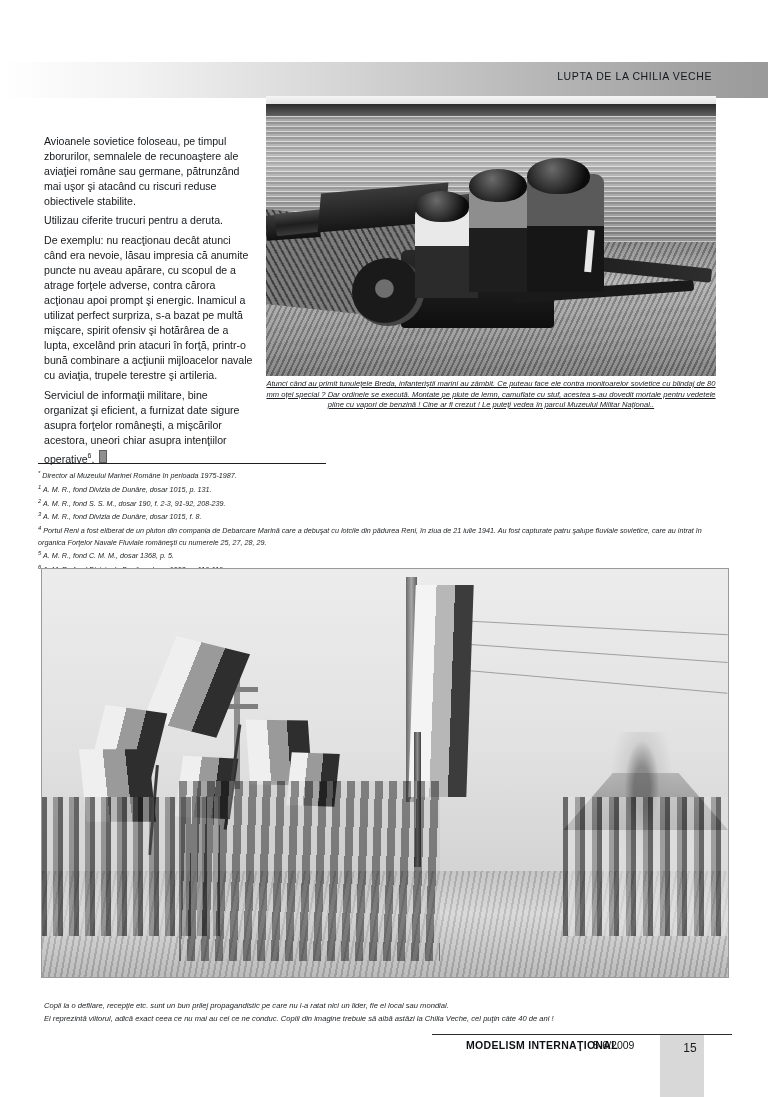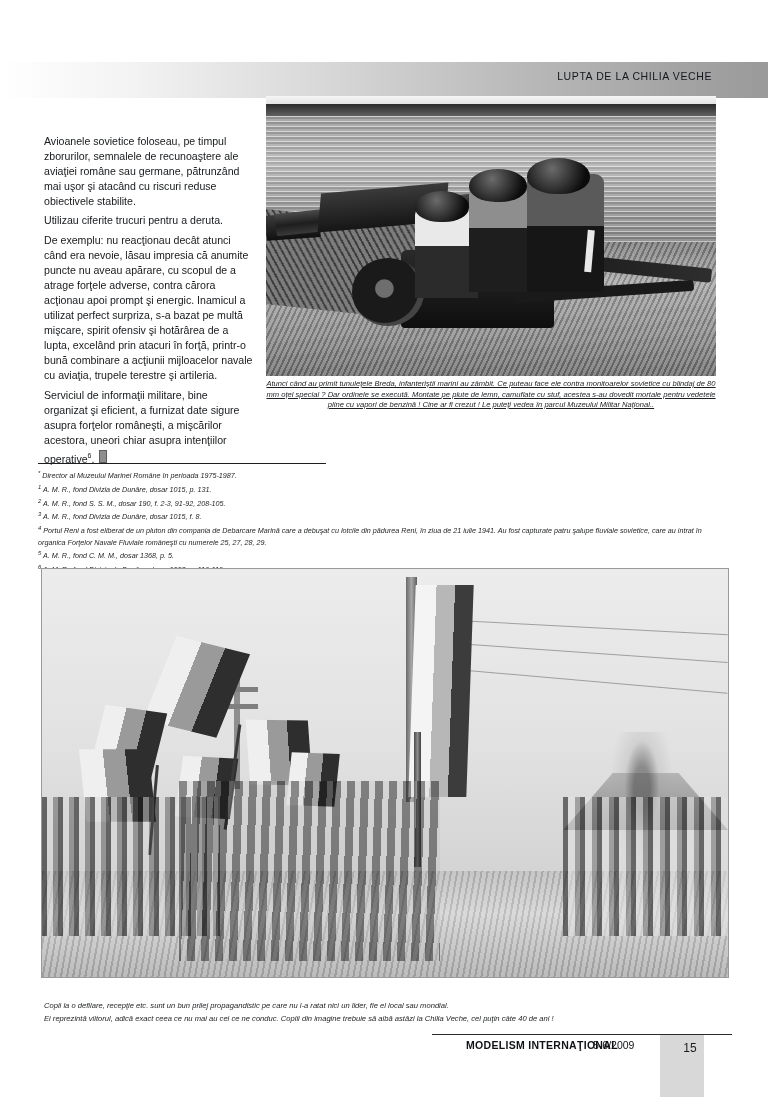--- a/index.html
+++ b/index.html
@@ -402,21 +402,21 @@
     <p>De exemplu: nu reacţionau decât atunci când era nevoie, lăsau impresia că anumite puncte nu aveau apărare, cu scopul de a atrage forţele adverse, contra cărora acţionau apoi prompt şi energic. Inamicul a utilizat perfect surpriza, s-a bazat pe multă mişcare, spirit ofensiv şi hotărârea de a lupta, excelând prin atacuri în forţă, printr-o bună combinare a acţiunii mijloacelor navale cu aviaţia, trupele terestre şi artileria.</p>
     <p><span>Serviciul de informaţii militare, bine organizat şi eficient, a furnizat date sigure asupra forţelor româneşti, a mişcărilor acestora, uneori chiar asupra intenţiilor operative</span><span class="fn-sup">6</span>.<span class="end-mark"></span></p>
   </div>
 
   <div class="caption1">Atunci când au primit tunuleţele Breda, infanteriştii marini au zâmbit. Ce puteau face ele contra monitoarelor sovietice cu blindaj de 80 mm oţel special ? Dar ordinele se execută. Montate pe plute de lemn, camuflate cu stuf, acestea s-au dovedit mortale pentru vedetele pline cu vapori de benzină ! Cine ar fi crezut ! Le puteţi vedea în parcul Muzeului Militar Naţional..</div>
 
   <div class="fn-rule"></div>
   <div class="footnotes">
     <p class="fn"><span class="m">*</span> <span>Director al Muzeului Marinei Române în perioada 1975-1987.</span></p>
     <p class="fn"><span class="m">1</span> <span>A. M. R., fond Divizia de Dunăre, dosar 1015, p. 131.</span></p>
-    <p class="fn"><span class="m">2</span> <span>A. M. R., fond S. S. M., dosar 190, f. 2-3, 91-92, 208-105.</span></p>
+    <p class="fn"><span class="m">2</span> <span>A. M. R., fond S. S. M., dosar 190, f. 2-3, 91-92, 208-239.</span></p>
     <p class="fn"><span class="m">3</span> <span>A. M. R., fond Divizia de Dunăre, dosar 1015, f. 8.</span></p>
     <p class="fn"><span class="m">4</span> <span>Portul Reni a fost eliberat de un pluton din compania de Debarcare Marină care a debuşat cu lotcile din pădurea Reni, în ziua de 21 iulie 1941. Au fost capturate patru şalupe fluviale sovietice, care au intrat în organica Forţelor Navale Fluviale româneşti cu numerele 25, 27, 28, 29.</span></p>
     <p class="fn"><span class="m">5</span> <span>A. M. R., fond C. M. M., dosar 1368, p. 5.</span></p>
     <p class="fn"><span class="m">6</span> <span>A. M. R., fond Divizia de Dunăre, dosar 1003, p. 116-119.</span></p>
   </div>
 
   <div class="photo2" title="Copii şi tinere în costume populare defilând cu steaguri româneşti pe o stradă de sat">
     <div class="p2-sky"></div>
     <div class="p2-wire w1"></div>
     <div class="p2-wire w2"></div>

